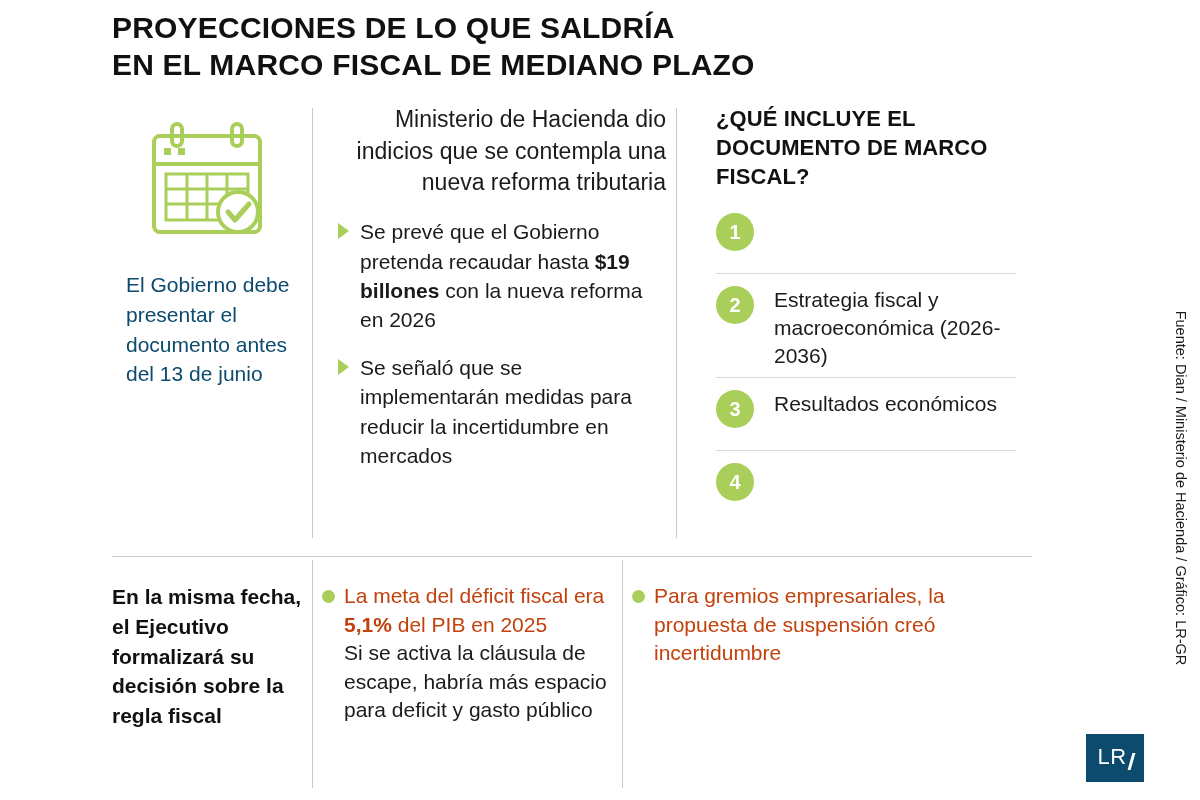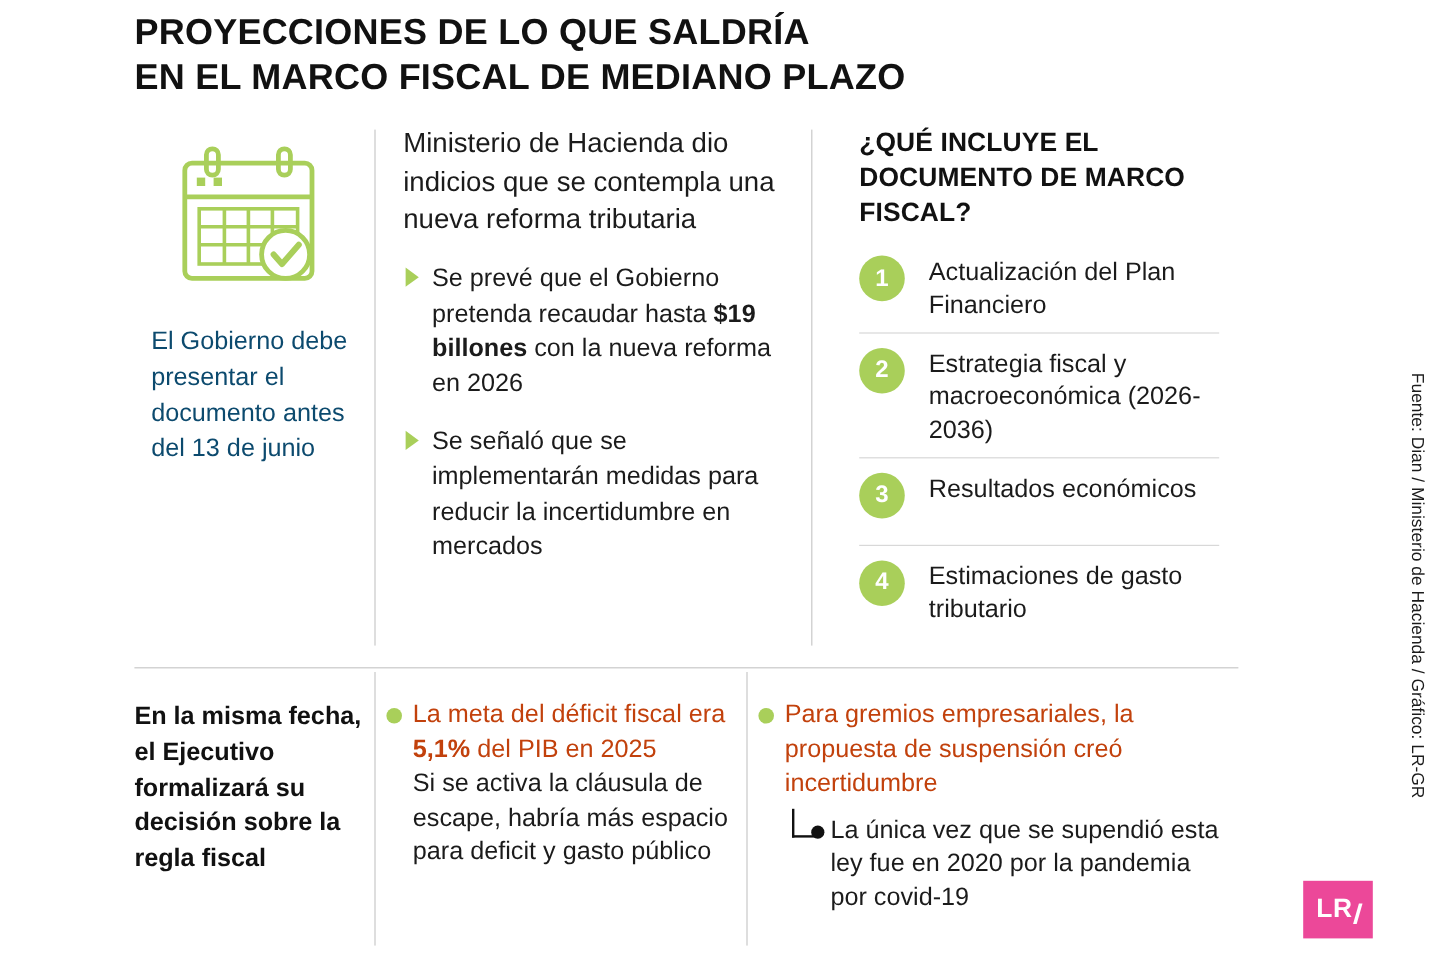--- a/index.html
+++ b/index.html
@@ -83,20 +83,21 @@
   .col-mid {
     position: absolute;
     left: 336px;
     top: 104px;
     width: 330px;
   }
   .mid-head {
     font-size: 23px;
     line-height: 1.38;
     color: #1b1b1b;
+    text-align: right;
   }
   .bullet-tri {
     position: relative;
     padding-left: 24px;
     margin-top: 18px;
     font-size: 21px;
     line-height: 1.40;
     color: #1b1b1b;
   }
   .bullet-tri .tri {
@@ -253,23 +254,23 @@
     margin-top: 200px;
   }
 
   
   .logo {
     position: absolute;
     right: 56px;
     bottom: 18px;
     width: 58px;
     height: 48px;
-    background: #ec4899;
+    background: #0c4a6e;
     color: #ffffff;
-    font-weight: bold;
+    font-weight: normal;
     font-size: 22px;
     display: flex;
     align-items: center;
     justify-content: center;
     letter-spacing: 0.5px;
   }
   .logo .lr {
     position: relative;
     top: -1px;
   }
@@ -341,63 +342,56 @@
       <span>Se señaló que se implementarán medidas para reducir la incertidumbre en mercados</span>
     </div>
   </div>
 
   <div class="col-right">
     <div class="right-head">¿QUÉ INCLUYE EL DOCUMENTO DE MARCO FISCAL?</div>
 
     <div class="numlist">
       <div class="numitem">
         <span class="circle">1</span>
-        <div class="ntext">Actualización del Plan Financiero</div>
       </div>
       <div class="numsep"></div>
 
       <div class="numitem">
         <span class="circle">2</span>
         <div class="ntext">Estrategia fiscal y macroeconómica (2026-2036)</div>
       </div>
       <div class="numsep"></div>
 
       <div class="numitem">
         <span class="circle">3</span>
         <div class="ntext">Resultados económicos</div>
       </div>
       <div class="numsep"></div>
 
       <div class="numitem">
         <span class="circle">4</span>
-        <div class="ntext">Estimaciones de gasto tributario</div>
       </div>
     </div>
   </div>
 
   <div class="bottom-left">En la misma fecha, el Ejecutivo formalizará su decisión sobre la regla fiscal</div>
 
   <div class="bottom-mid">
     <div class="dot-item">
       <span class="dot"></span>
       <span>La meta del déficit fiscal era </span><span class="bold">5,1%</span><span> del PIB en 2025</span>
     </div>
     <div class="plain-para">Si se activa la cláusula de escape, habría más espacio para deficit y gasto público</div>
   </div>
 
   <div class="bottom-right">
     <div class="dot-item">
       <span class="dot"></span>
       <span>Para gremios empresariales, la propuesta de suspensión creó incertidumbre</span>
     </div>
-    <div class="subnote">
-      <span class="elbow"></span>
-      <span class="bdot"></span>
-      <span>La única vez que se supendió esta ley fue en 2020 por la pandemia por covid-19</span>
-    </div>
   </div>
 
   <div class="source-wrap">
     <span class="txt">Fuente: Dian / Ministerio de Hacienda / Gráfico: LR-GR</span>
   </div>
 
   <div class="logo">
     <span class="lr">LR</span>
       <span class="slash"></span>
   </div>

